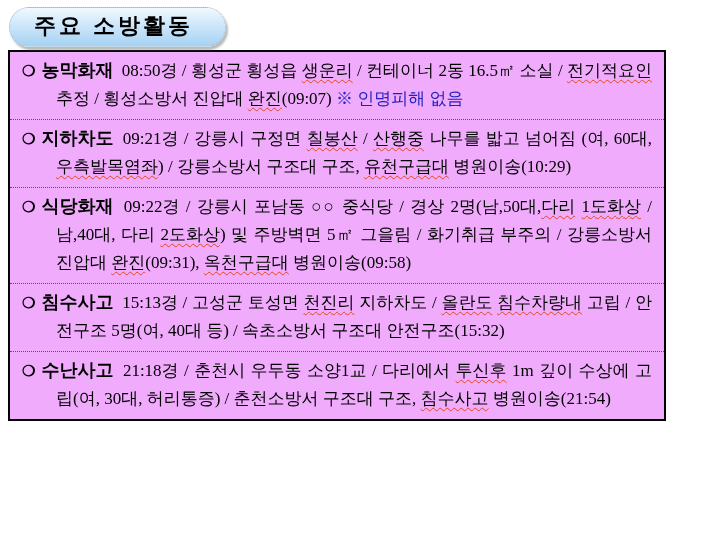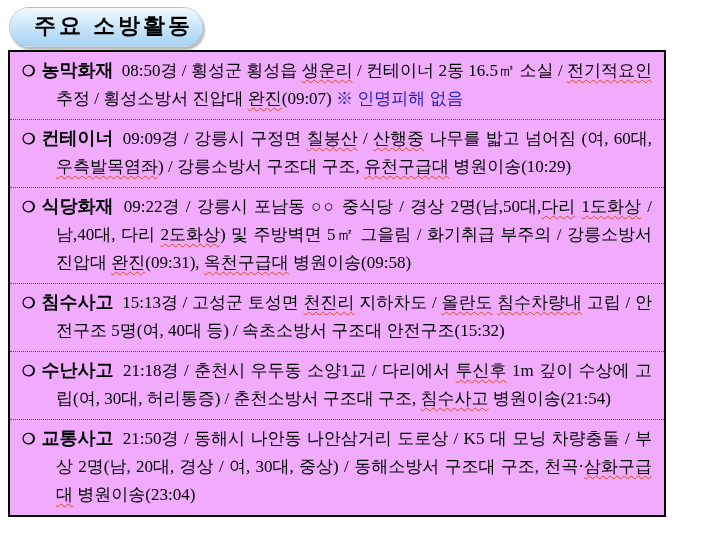--- a/index.html
+++ b/index.html
@@ -7,21 +7,21 @@
     margin: 0; padding: 0;
     width: 702px; height: 557px;
     background: #ffffff;
     font-family: "Liberation Serif", "DejaVu Serif", serif;
   }
   .page { position: relative; width: 702px; height: 557px; overflow: hidden; }
 
   .title-badge {
     display: inline-block;
     margin: 7px 0 0 9px;
-    padding: 3px 9px 5px 24px;
+    padding: 3px 32px 5px 24px;
     font-family: "Liberation Sans", "DejaVu Sans", sans-serif;
     font-weight: bold;
     font-size: 22px;
     letter-spacing: 3px;
     color: #000;
     background: linear-gradient(180deg, #f2f9fe 0%, #cde7fa 45%, #a6d2f3 100%);
     border: 1px dotted #9db9cf;
     border-radius: 20px;
     box-shadow: 2px 3px 2px rgba(130,130,130,0.55);
   }
@@ -63,19 +63,18 @@
   }
 </style>
 </head>
 <body>
 
 <div class="page">
   <div class="title-badge">주요 소방활동</div>
 
   <div class="report-box">
       <div class="entry"><span class="bullet">❍</span><span class="cat">농막화재</span><span> 08:50경 / 횡성군 횡성읍 </span><span class="wavy">생운리</span><span> / 컨테이너 2동 16.5㎡ 소실 / </span><span class="wavy">전기적요인</span><span> 추정 / 횡성소방서 진압대 </span><span class="wavy">완진</span><span>(09:07)  </span><span style="color: rgb(32, 32, 192);">※ 인명피해 없음</span></div>
-      <div class="entry"><span class="bullet">❍</span><span class="cat">컨테이너</span><span> 09:09경 / 강릉시 구정면 </span><span class="wavy">칠봉산</span><span> / </span><span class="wavy">산행중</span><span> 나무를 밟고 넘어짐 (여, 60대, </span><span class="wavy">우측발목염좌</span><span>) / 강릉소방서 구조대 구조, </span><span class="wavy">유천구급대</span><span> 병원이송(10:29)</span></div>
+      <div class="entry"><span class="bullet">❍</span><span class="cat">지하차도</span><span> 09:21경 / 강릉시 구정면 </span><span class="wavy">칠봉산</span><span> / </span><span class="wavy">산행중</span><span> 나무를 밟고 넘어짐 (여, 60대, </span><span class="wavy">우측발목염좌</span><span>) / 강릉소방서 구조대 구조, </span><span class="wavy">유천구급대</span><span> 병원이송(10:29)</span></div>
       <div class="entry"><span class="bullet">❍</span><span class="cat">식당화재</span><span> 09:22경 / 강릉시 포남동 ○○ 중식당 / 경상 2명(남,50대,</span><span class="wavy">다리</span><span> </span><span class="wavy">1도화상</span><span> / 남,40대, 다리 </span><span class="wavy">2도화상</span><span>) 및 주방벽면 5㎡ 그을림 / 화기취급 부주의 / 강릉소방서 진압대 </span><span class="wavy">완진</span><span>(09:31), </span><span class="wavy">옥천구급대</span><span> 병원이송(09:58)</span></div>
       <div class="entry"><span class="bullet">❍</span><span class="cat">침수사고</span><span> 15:13경 / 고성군 토성면 </span><span class="wavy">천진리</span><span> 지하차도 / </span><span class="wavy">올란도</span><span> </span><span class="wavy">침수차량내</span><span> 고립 / 안전구조 5명(여, 40대 등) / 속초소방서 구조대 안전구조(15:32)</span></div>
       <div class="entry"><span class="bullet">❍</span><span class="cat">수난사고</span><span> 21:18경 / 춘천시 우두동 소양1교 / 다리에서 </span><span class="wavy">투신후</span><span> 1m 깊이 수상에 고립(여, 30대, 허리통증) / 춘천소방서 구조대 구조, </span><span class="wavy">침수사고</span><span> 병원이송(21:54)</span></div>
-      <div class="entry"><span class="bullet">❍</span><span class="cat">교통사고</span><span> 21:50경 / 동해시 나안동 나안삼거리 도로상 / K5 대 모닝 차량충돌 / 부상 2명(남, 20대, 경상 / 여, 30대, 중상) / 동해소방서 구조대 구조, 천곡·</span><span class="wavy">삼화구급대</span><span> 병원이송(23:04)</span></div>
     </div>
 </div>
 
 </body></html>

